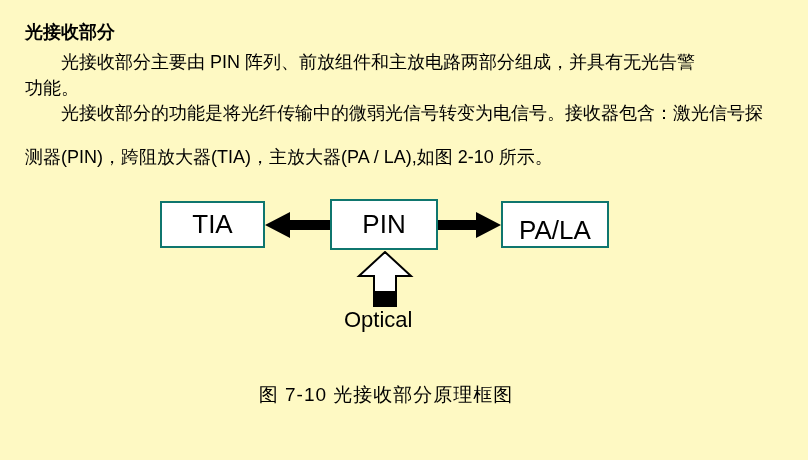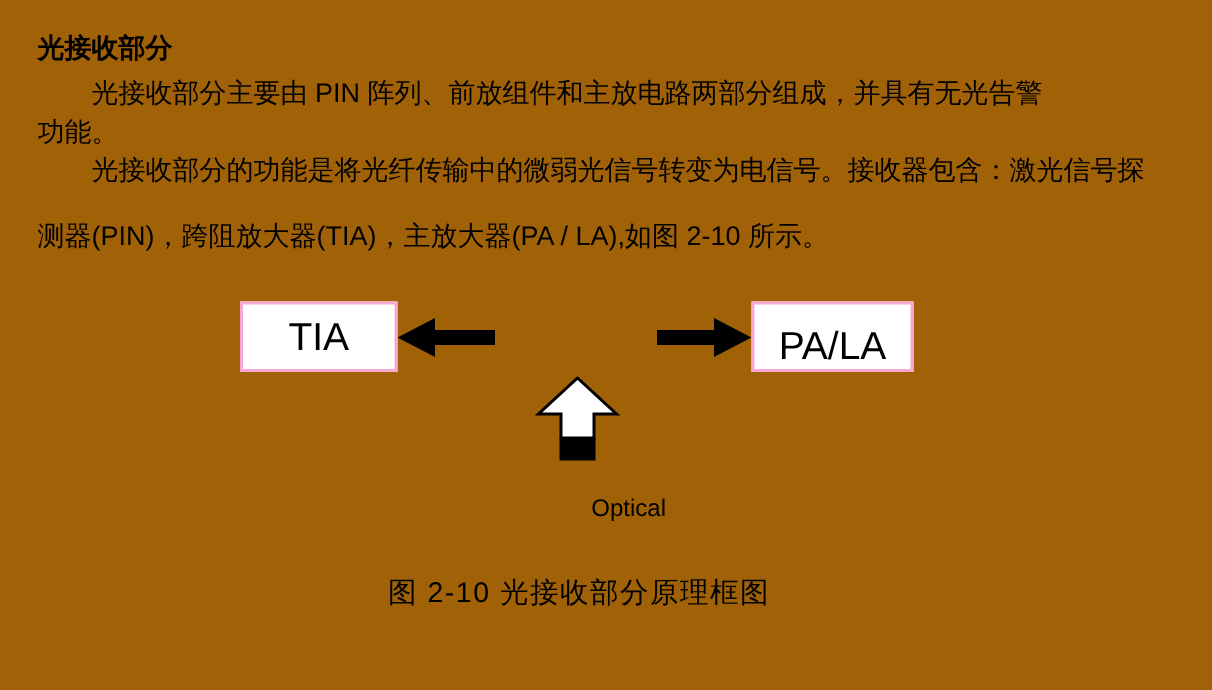--- a/index.html
+++ b/index.html
@@ -8,21 +8,21 @@
     background: #ffffff;
   }
   body {
     font-family: "Liberation Sans", "DejaVu Sans", sans-serif;
     color: #000000;
   }
   .page {
     position: relative;
     width: 808px;
     height: 460px;
-    background: #a16207;
+    background: #fef9c3;
     overflow: hidden;
   }
   .heading {
     position: absolute;
     left: 25px;
     top: 20px;
     font-size: 18px;
     font-weight: bold;
     white-space: nowrap;
   }
@@ -35,21 +35,21 @@
     white-space: nowrap;
   }
   .indent { padding-left: 36px; }
   .l1 { top: 49px; }
   .l2 { top: 75px; }
   .l3 { top: 100px; }
   .l4 { top: 144px; }
 
   .dbox {
     position: absolute;
-    border: 2px solid #f9a8d4;
+    border: 2px solid #0f766e;
     background: #ffffff;
     display: flex;
     align-items: center;
     justify-content: center;
     font-size: 26px;
     font-weight: 400;
     box-sizing: border-box;
   }
   .box-tia  { left: 160px; top: 201px; width: 105px; height: 47px; }
   .box-pin  { left: 330px; top: 199px; width: 108px; height: 51px; }
@@ -57,25 +57,24 @@
 
   .arrow { position: absolute; display: block; }
   .arrow-left  { left: 265px; top: 212px; }
   .arrow-right { left: 438px; top: 212px; }
   .arrow-up    { left: 354px; top: 251px; }
 
   .opt-label {
     position: absolute;
     left: 344px;
     width: 100px;
-    text-align: right;
-    font-size: 16px;
+    text-align: left;
+    font-size: 22px;
     font-weight: 500;
     white-space: nowrap;
-    margin-top: 24px;
   }
   .opt1 { top: 307px; }
   .opt2 { top: 343px; }
 
   .caption {
     position: absolute;
     left: 186px;
     top: 382px;
     width: 400px;
     text-align: center;
@@ -93,35 +92,38 @@
 
   <div class="tline l1 indent">光接收部分主要由 PIN 阵列、前放组件和主放电路两部分组成，并具有无光告警</div>
   <div class="tline l2">功能。</div>
   <div class="tline l3 indent">光接收部分的功能是将光纤传输中的微弱光信号转变为电信号。接收器包含：激光信号探</div>
   <div class="tline l4">测器(PIN)，跨阻放大器(TIA)，主放大器(PA / LA),如图 2-10 所示。</div>
 
   <div class="dbox box-tia">
     <span>TIA</span>
   </div>
 
+  <div class="dbox box-pin">
+    <span>PIN</span>
+  </div>
 
   <div class="dbox box-pala">
     <span>PA/LA</span>
   </div>
 
   <svg class="arrow arrow-left" width="65" height="26" viewBox="0 0 65 26" xmlns="http://www.w3.org/2000/svg">
     <polygon points="0,13 25,0 25,8 65,8 65,18 25,18 25,26" fill="#000000"></polygon>
   </svg>
 
   <svg class="arrow arrow-right" width="63" height="26" viewBox="0 0 63 26" xmlns="http://www.w3.org/2000/svg">
     <polygon points="63,13 38,0 38,8 0,8 0,18 38,18 38,26" fill="#000000"></polygon>
   </svg>
 
   <svg class="arrow arrow-up" width="62" height="58" viewBox="0 0 62 58" xmlns="http://www.w3.org/2000/svg">
     <polygon points="31,1 57,25 42,25 42,41 20,41 20,25 5,25" fill="#ffffff" stroke="#000000" stroke-width="2" stroke-linejoin="miter"></polygon>
     <rect x="19" y="41" width="24" height="15" fill="#000000"></rect>
   </svg>
 
   <div class="opt-label opt1">Optical</div>
 
-  <div class="caption">图 2-10 光接收部分原理框图</div>
+  <div class="caption">图 7-10 光接收部分原理框图</div>
 
 </div>
 
 </body></html>

